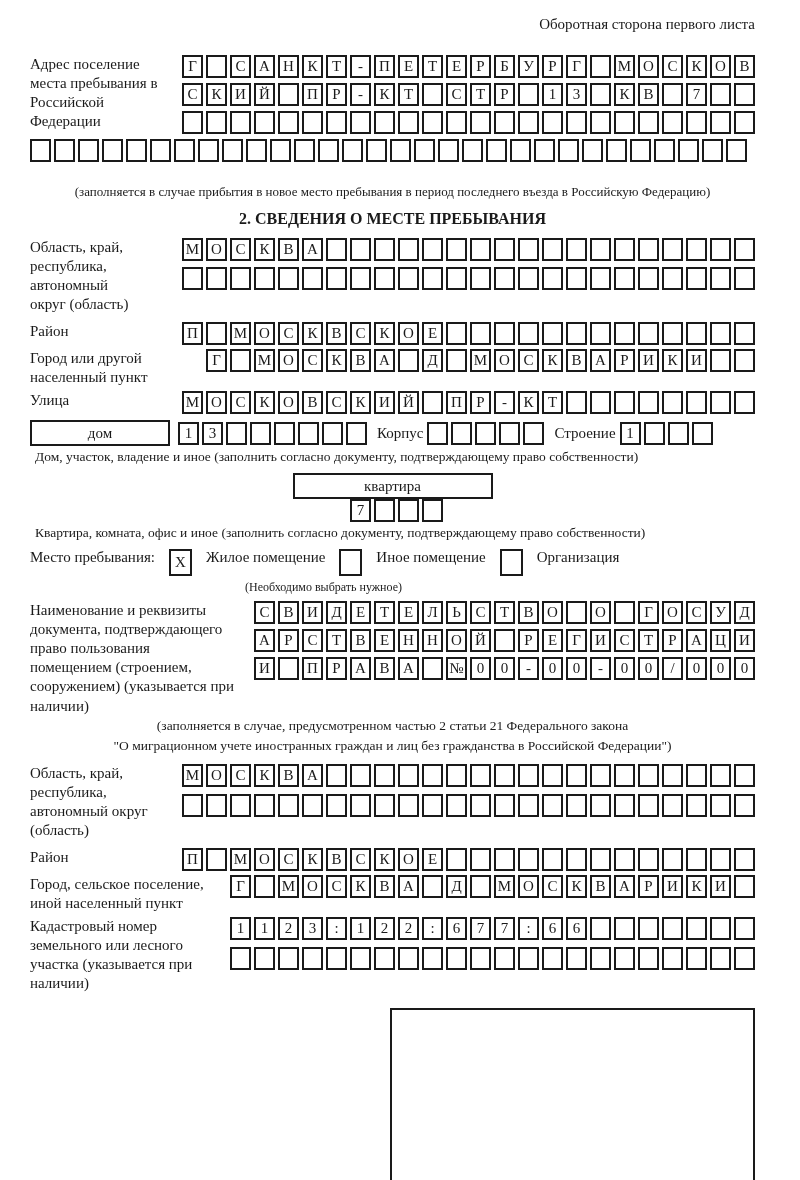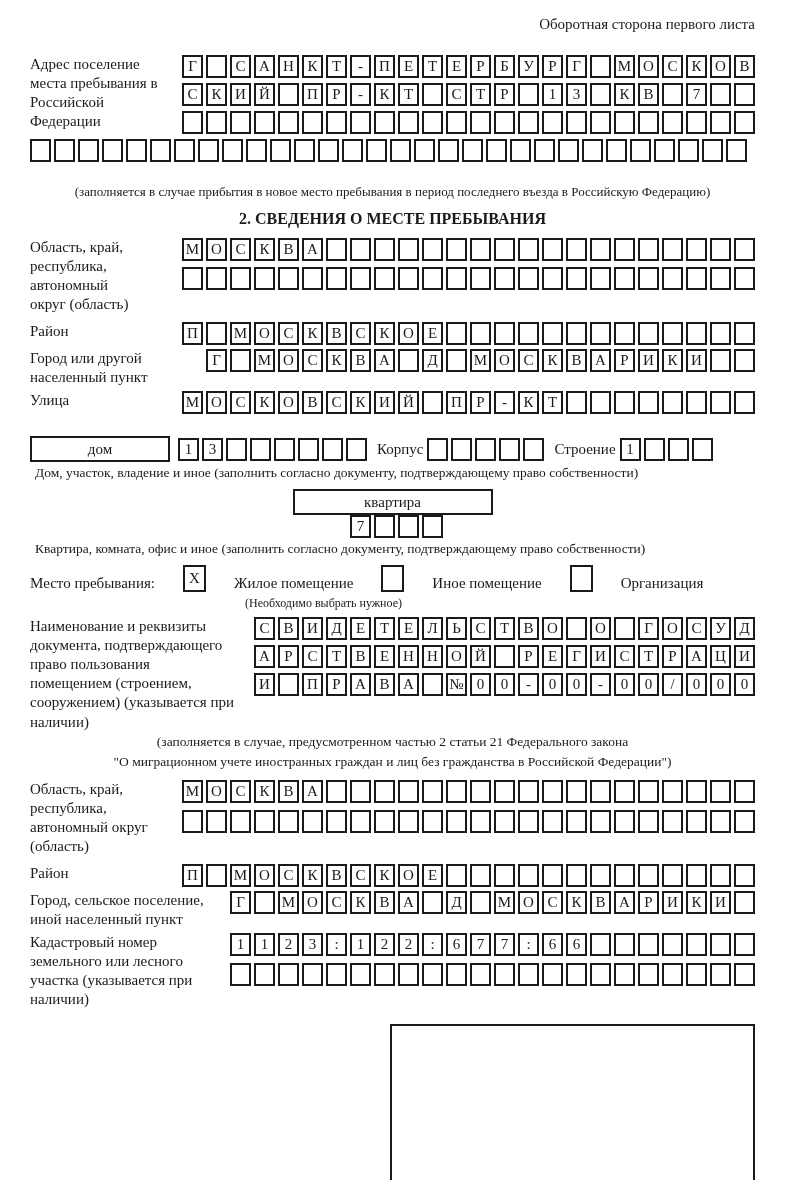--- a/index.html
+++ b/index.html
@@ -30,24 +30,24 @@
   .labelbox { box-sizing:border-box; border:2px solid #1a1a1a; height:26px;
               display:inline-flex; align-items:center; justify-content:center; font-size:15px; }
   .inline-row { display:flex; align-items:center; margin-top:6px; }
   .inline-row .cellrow { margin-left:8px; }
   .inline-lbl { font-size:15px; margin-left:10px; margin-right:2px; }
 
   .checkbox { box-sizing:border-box; width:23px; height:27px; border:2px solid #1a1a1a;
               display:inline-flex; align-items:center; justify-content:center;
               font-size:15px; flex:none; }
 
-  .stay-row { display:flex; align-items:flex-end; gap:28px; margin-top:4px; font-size:15px; }
+  .stay-row { display:flex; align-items:flex-start; gap:14px; margin-top:4px; font-size:15px; }
   .stay-hint { font-size:12px; margin:4px 0 6px 215px; }
 
-  .mb4{margin-bottom:4px;} .mb6{margin-bottom:22px;} .mb8{margin-bottom:8px;}
+  .mb4{margin-bottom:4px;} .mb6{margin-bottom:6px;} .mb8{margin-bottom:8px;}
 
   .fact-cap { text-align:center; font-size:13.5px; line-height:1.5; }
 
   .stamp-area { display:flex; flex-direction:column; align-items:flex-end; margin-top:14px; }
   .stamp-box { box-sizing:border-box; width:365px; height:175px; border:2px solid #1a1a1a; }
 </style>
 </head>
 <body>
 
 <div class="page">

